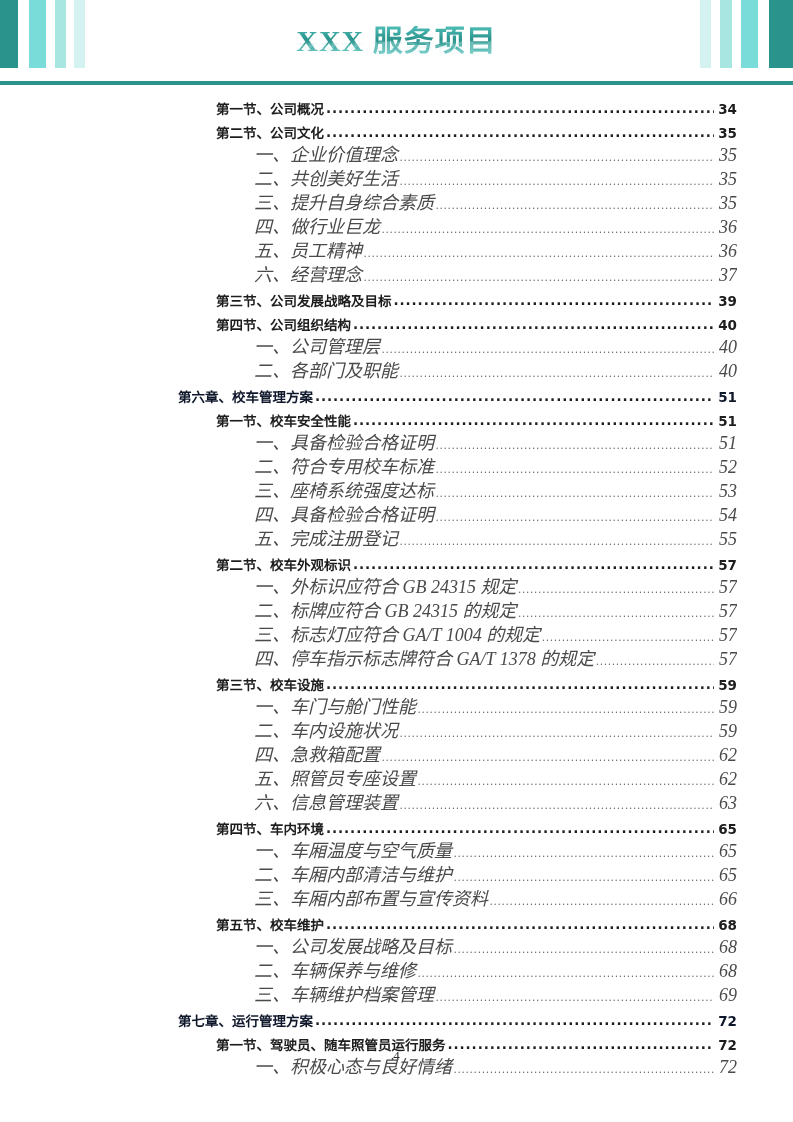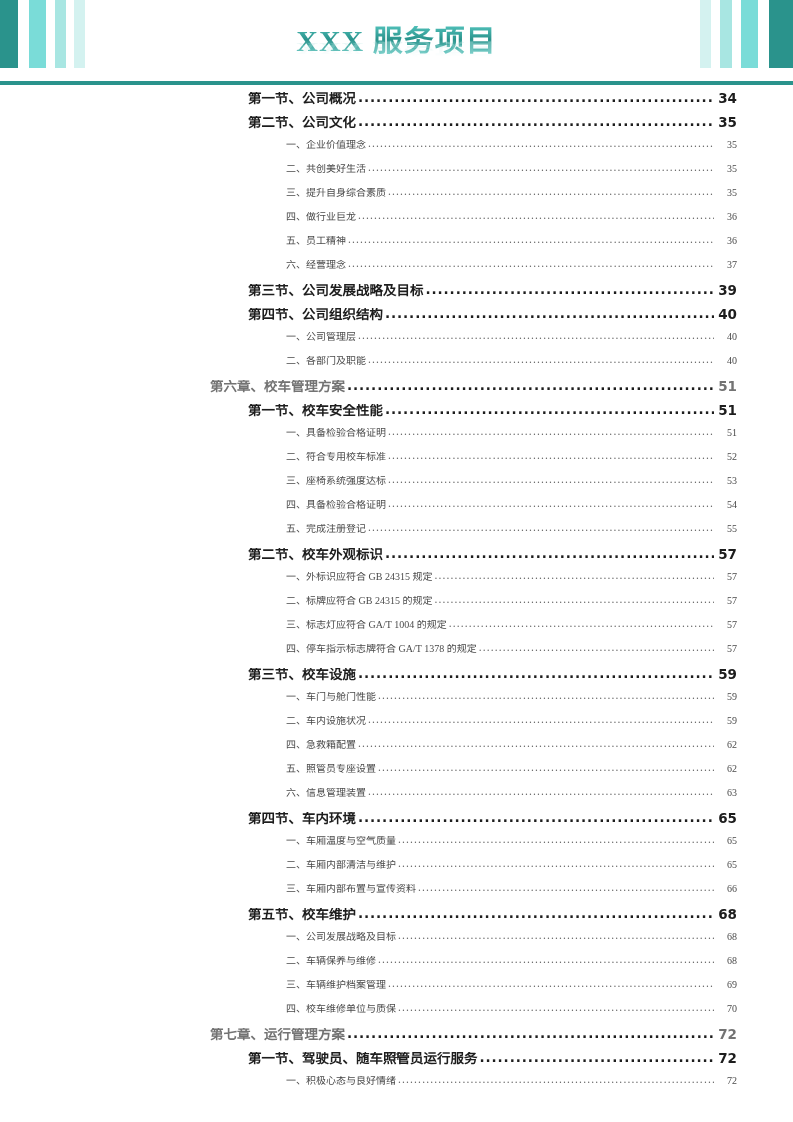--- a/index.html
+++ b/index.html
@@ -90,25 +90,25 @@
   .toc {
     position: absolute;
     left: 0;
     right: 0;
     top: 92px;
     padding: 0 56px 0 0;
   }
 
   .toc-entry {
     display: flex;
+    align-items: flex-end;
     white-space: nowrap;
     line-height: 1;
     height: 24px;
     overflow: hidden;
-    margin-left: 32px;
   }
 
   .toc-label {
     flex: 0 0 auto;
     color: #3b3b3b;
   }
   .toc-dots {
     flex: 1 1 auto;
     overflow: hidden;
     margin: 0 1px 0 2px;
@@ -133,40 +133,41 @@
   }
 
   
   .lvl-chapter {
     padding-left: 178px;
     font-size: 13.5px;
     font-weight: 700;
     font-family: "DejaVu Sans", "Liberation Sans", sans-serif;
   }
   .lvl-chapter .toc-label,
-  .lvl-chapter .toc-page { color: #737373; }
+  .lvl-chapter .toc-page { color: #0f172a; }
   .lvl-chapter .toc-dots::after { letter-spacing: 0.9px; color: #1d1d1d; font-weight: 700; }
 
   
   .lvl-section {
     padding-left: 216px;
     font-size: 13.5px;
     font-weight: 700;
     font-family: "DejaVu Sans", "Liberation Sans", sans-serif;
   }
   .lvl-section .toc-label,
   .lvl-section .toc-page { color: #1d1d1d; }
   .lvl-section .toc-dots::after { letter-spacing: 0.9px; color: #1d1d1d; font-weight: 700; }
 
   
   .lvl-item {
     padding-left: 254px;
-    font-size: 10px;
+    font-size: 18px;
     font-weight: 400;
     font-family: "Liberation Serif", "DejaVu Serif", serif;
+    font-style: italic;
   }
   .lvl-item .toc-label,
   .lvl-item .toc-page { color: #4a4a4a; }
   .lvl-item .toc-dots::after { color: #6a6a6a; letter-spacing: 1.15px; font-size: 11.5px; }
 
   
   .page-footer {
     position: absolute;
     left: 0;
     right: 0;
@@ -387,25 +388,20 @@
       <div class="toc-entry lvl-item">
         <span class="toc-label">二、车辆保养与维修</span>
         <span class="toc-dots"></span>
         <span class="toc-page">68</span>
       </div>
       <div class="toc-entry lvl-item">
         <span class="toc-label">三、车辆维护档案管理</span>
         <span class="toc-dots"></span>
         <span class="toc-page">69</span>
       </div>
-      <div class="toc-entry lvl-item">
-        <span class="toc-label">四、校车维修单位与质保</span>
-        <span class="toc-dots"></span>
-        <span class="toc-page">70</span>
-      </div>
       <div class="toc-entry lvl-chapter">
         <span class="toc-label">第七章、运行管理方案</span>
         <span class="toc-dots"></span>
         <span class="toc-page">72</span>
       </div>
       <div class="toc-entry lvl-section">
         <span class="toc-label">第一节、驾驶员、随车照管员运行服务</span>
         <span class="toc-dots"></span>
         <span class="toc-page">72</span>
       </div>

